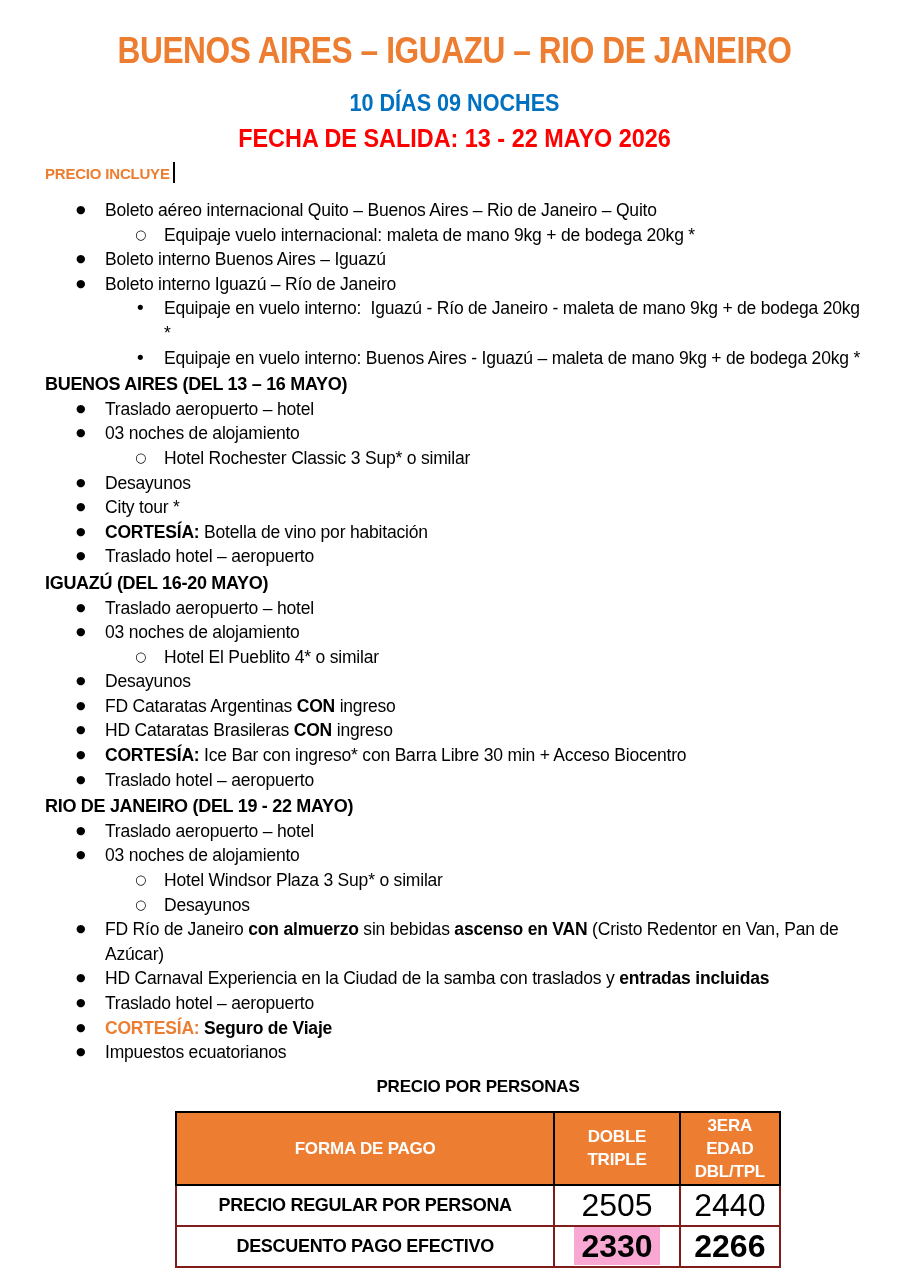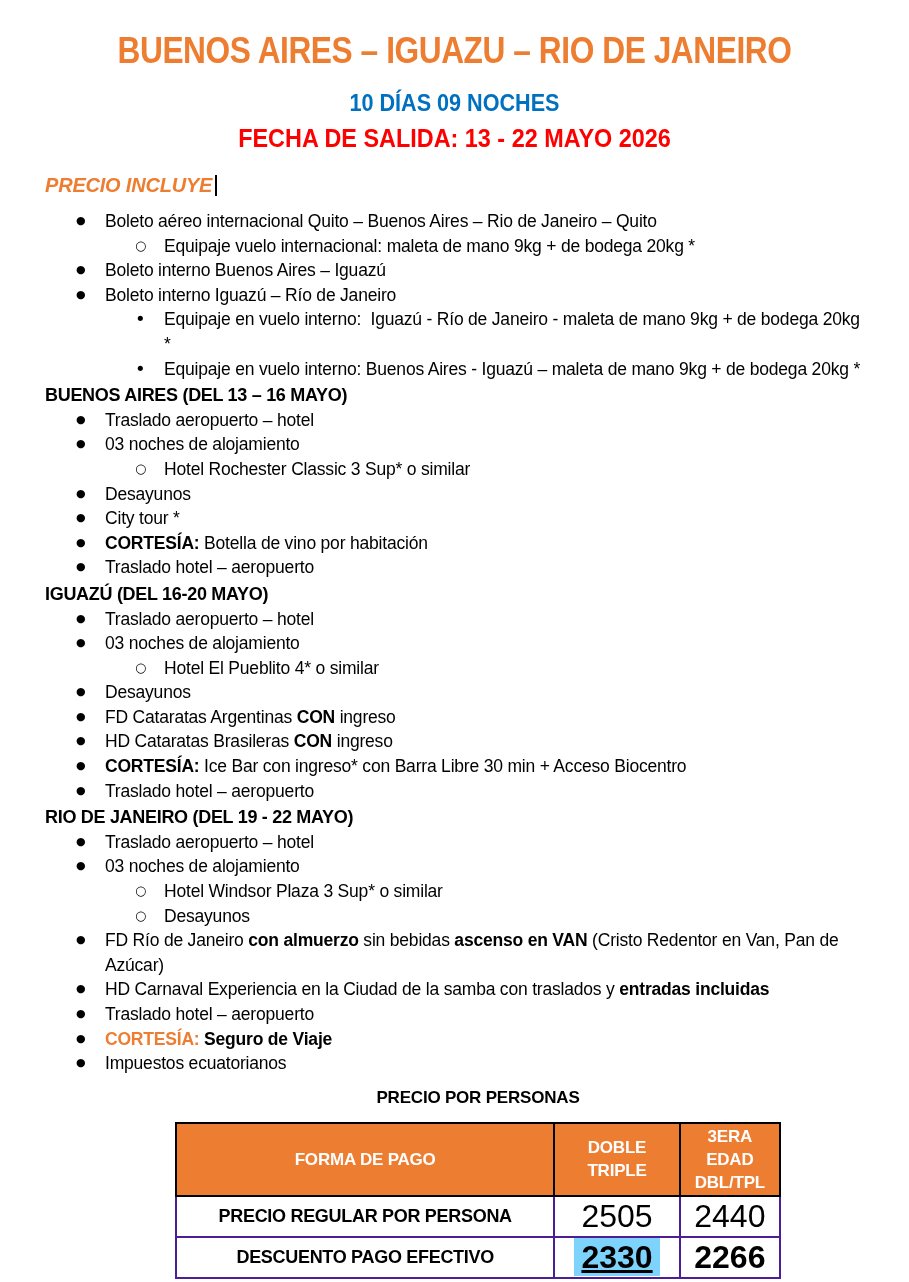--- a/index.html
+++ b/index.html
@@ -43,24 +43,23 @@
     width: 100%;
     text-align: center;
     font-weight: bold;
     font-size: 26px;
     line-height: 32px;
     margin-top: 4px;
     transform: scaleX(0.90);
     transform-origin: 50% 50%;
   }
   .includes-row {
-    margin: 20px 0 0 45px;
+    margin: 8px 0 0 45px;
     line-height: 22px;
-    font-size: 20px;
-    font-style: italic;
+    font-size: 15px;
   }
   .includes {
     font-weight: bold;
     letter-spacing: -0.2px;
   }
   .caret {
     display: inline-block;
     width: 2px;
     height: 21px;
     background: #000;
@@ -122,21 +121,21 @@
     font-size: 17px;
     line-height: 23px;
     text-align: center;
     vertical-align: middle;
     border: 2px solid #000;
     height: 62px;
     white-space: pre-line;
     letter-spacing: -0.2px;
   }
   table.price-table td {
-    border: 2px solid #4c1d95;
+    border: 2px solid #7f1d1d;
     text-align: center;
     vertical-align: middle;
   }
   td.label {
     font-weight: bold;
     font-size: 18px;
     letter-spacing: -0.3px;
     height: 36px;
   }
   td.value {
@@ -303,19 +302,19 @@
           </tr>
       </thead>
       <tbody>
           <tr>
             <td class="label">PRECIO REGULAR POR PERSONA</td>
             <td class="value"><span>2505</span></td>
             <td class="value"><span>2440</span></td>
           </tr>
           <tr>
             <td class="label">DESCUENTO PAGO EFECTIVO</td>
-            <td class="value vb"><span class="hl" style="background: #7dd3fc; text-decoration: underline;">2330</span></td>
+            <td class="value vb"><span class="hl" style="background: #f9a8d4;">2330</span></td>
             <td class="value vb"><span>2266</span></td>
           </tr>
         </tbody>
     </table>
   </div>
 </div>
 
 </body></html>

